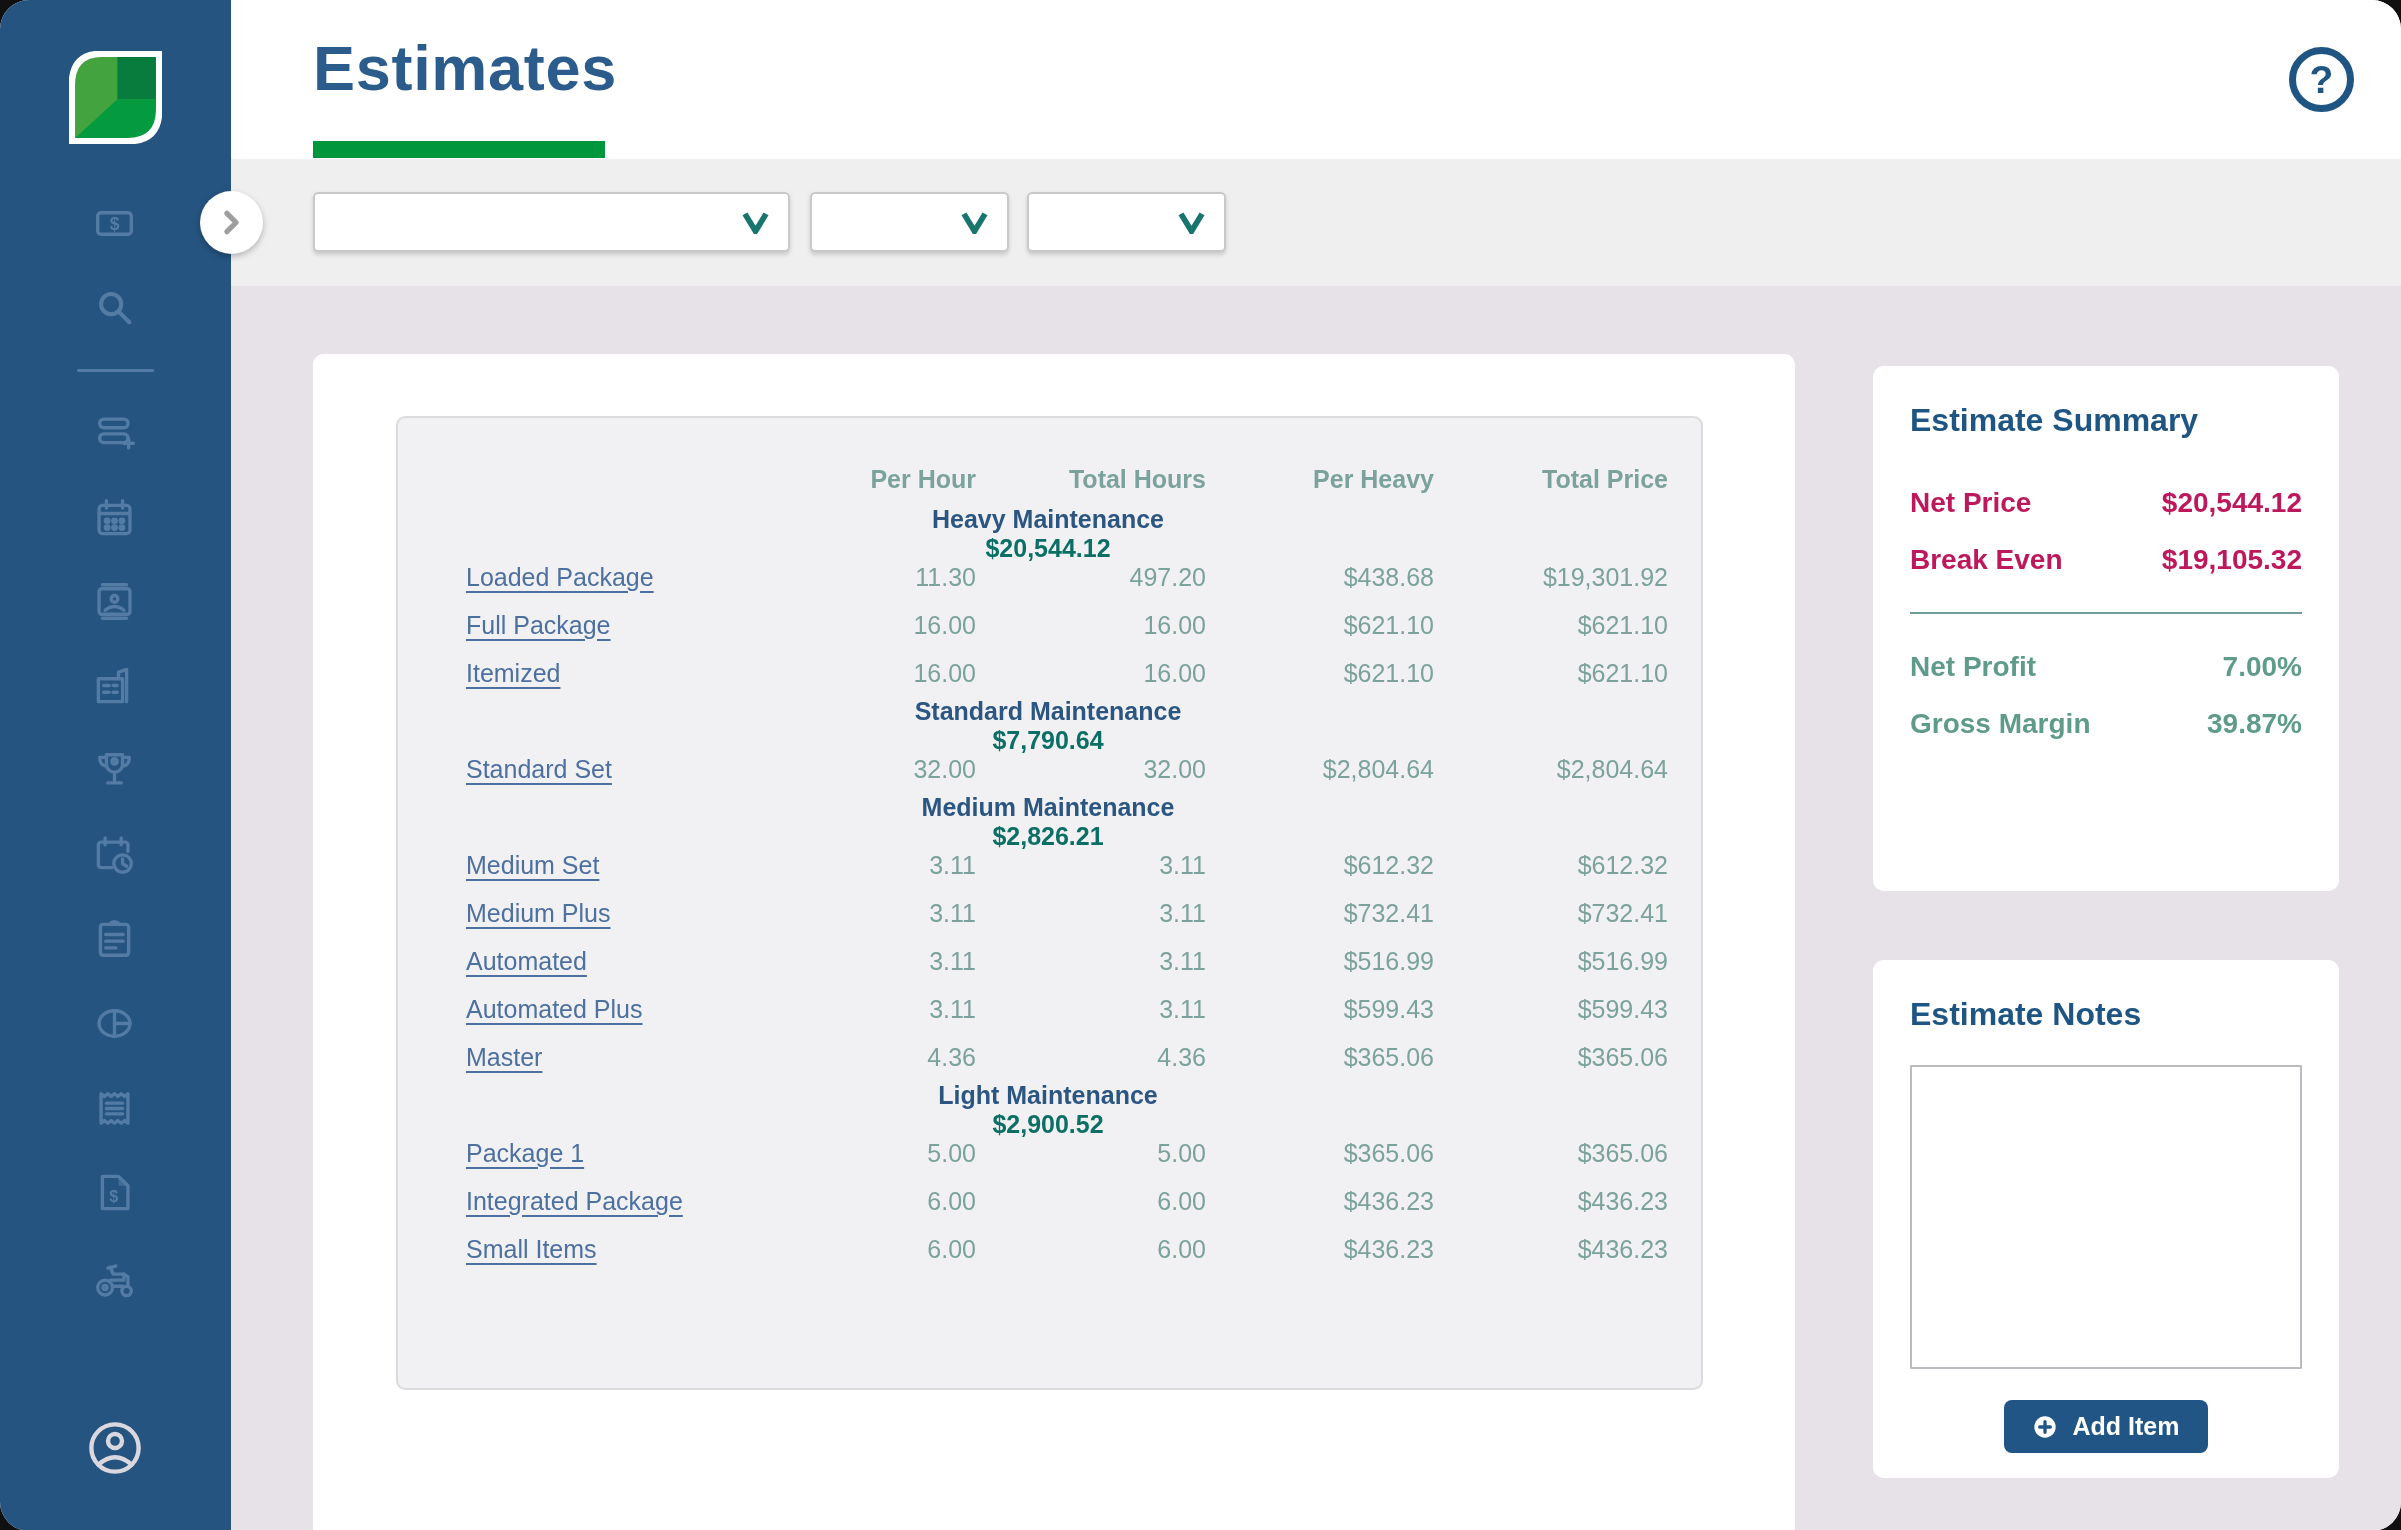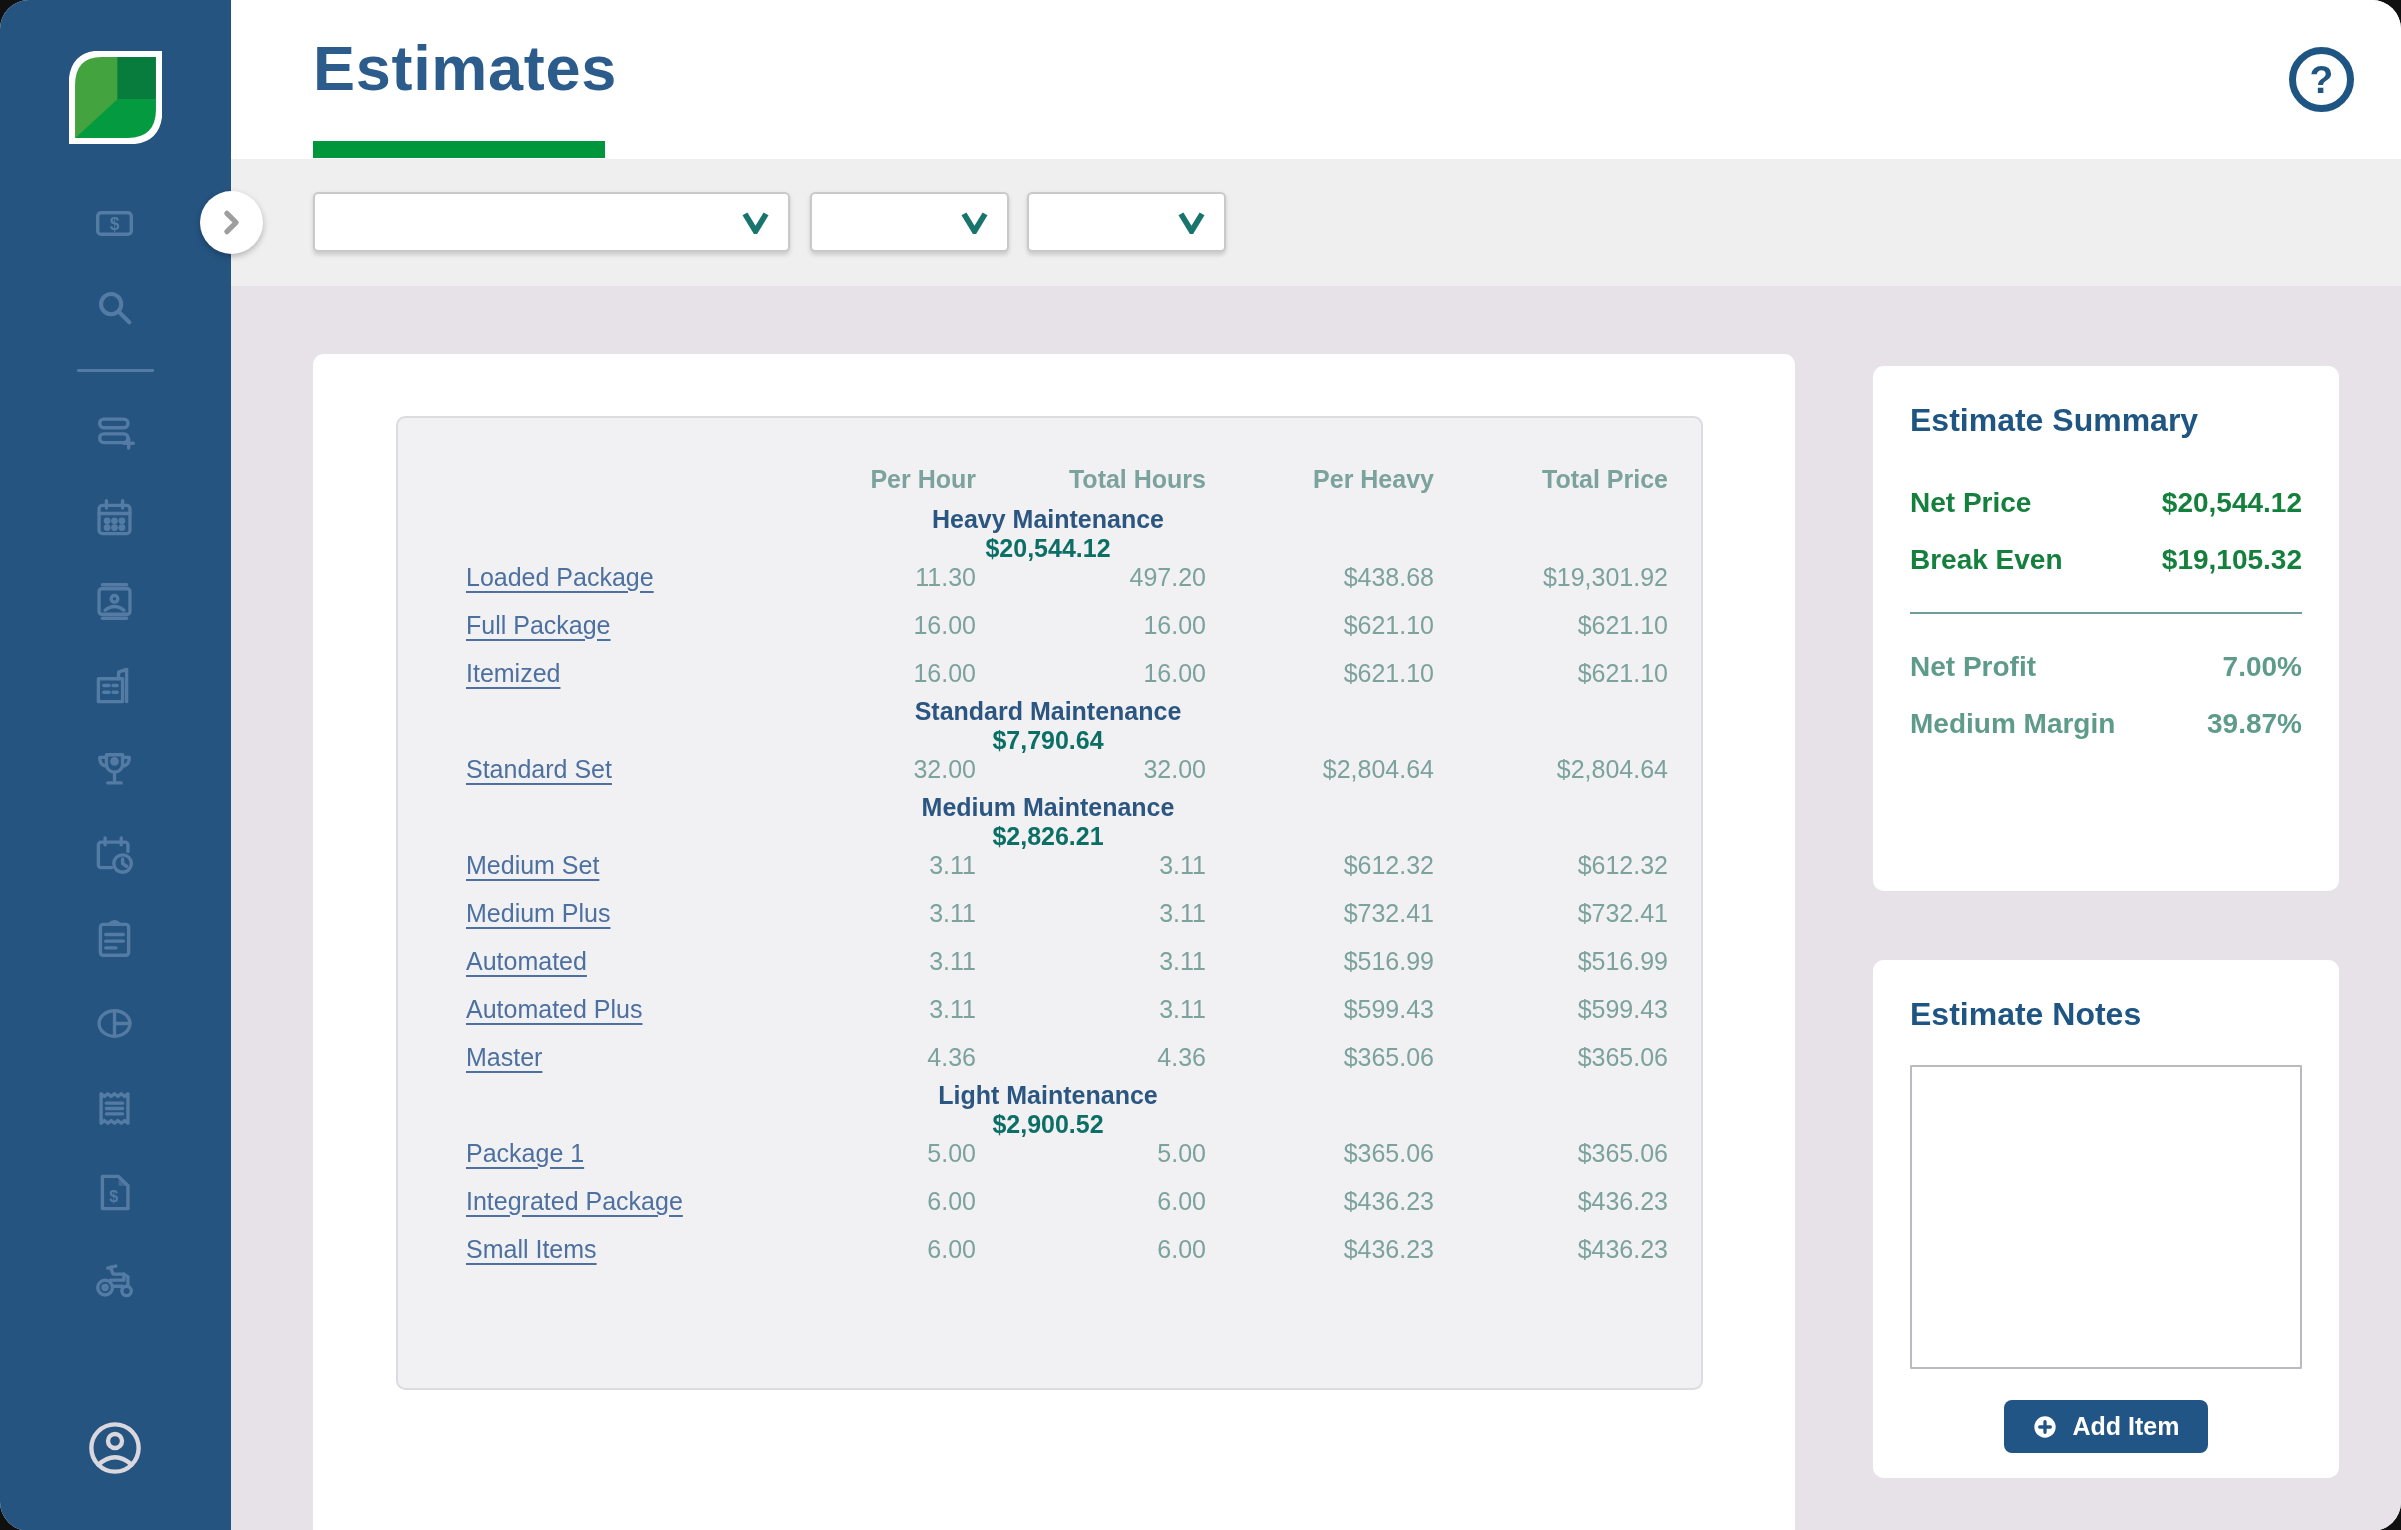--- a/index.html
+++ b/index.html
@@ -57,21 +57,21 @@
   .gname { font-size:25px; font-weight:700; color:#2b5681; white-space:nowrap; }
   .gline { flex:1; height:2px; background:#c9c9cb; margin:0 18.7px 0 20px; }
   .gtotal { font-size:25px; font-weight:700; color:#0c6f66; }
 
   
   .summary-card { left:1642px; top:80px; width:466px; height:525px; padding:27px 37px; }
   .notes-card { left:1642px; top:674px; width:466px; height:518px; padding:27px 37px; }
   .panel-title { font-size:32px; font-weight:700; color:#1f5582; margin-top:9.3px; }
   .sumrows { margin-top:35px; }
   .sumrow { display:flex; justify-content:space-between; align-items:center; height:57px;
-            font-size:28px; font-weight:700; color:#15803d; }
+            font-size:28px; font-weight:700; color:#be185d; }
   .sumrow.green { color:#5f9b8b; }
   .sum-divider { border:none; border-top:2px solid #6f9e98; margin:24px 0; }
   .notes-textarea { display:block; width:100%; height:304px; margin-top:32px; background:#ffffff;
                     border:2px solid #bcbac0; border-radius:1.3px; resize:none; font-size:24px;
                     font-family:"Liberation Sans", sans-serif; padding:13.3px; color:#333; }
   .add-item-btn { display:flex; align-items:center; justify-content:center; gap:16px;
                   width:204px; height:53px; margin:31px auto 0; background:#215586; color:#ffffff;
                   border:none; border-radius:8px; font-size:25px; font-weight:700;
                   font-family:"Liberation Sans", sans-serif; cursor:pointer; }
 </style>
@@ -394,21 +394,21 @@
           <div class="sumrow">
             <span>Break Even</span>
             <span>$19,105.32</span>
           </div>
           <hr class="sum-divider">
           <div class="sumrow green">
             <span>Net Profit</span>
             <span>7.00%</span>
           </div>
           <div class="sumrow green">
-            <span>Medium Margin</span>
+            <span>Gross Margin</span>
             <span>39.87%</span>
           </div>
         </div>
       </section>
 
       <section class="card notes-card">
         <h2 class="panel-title">Estimate Notes</h2>
         <textarea class="notes-textarea" style=""></textarea>
         <button class="add-item-btn">
           <svg width="24" height="24" viewBox="0 0 36 36">

